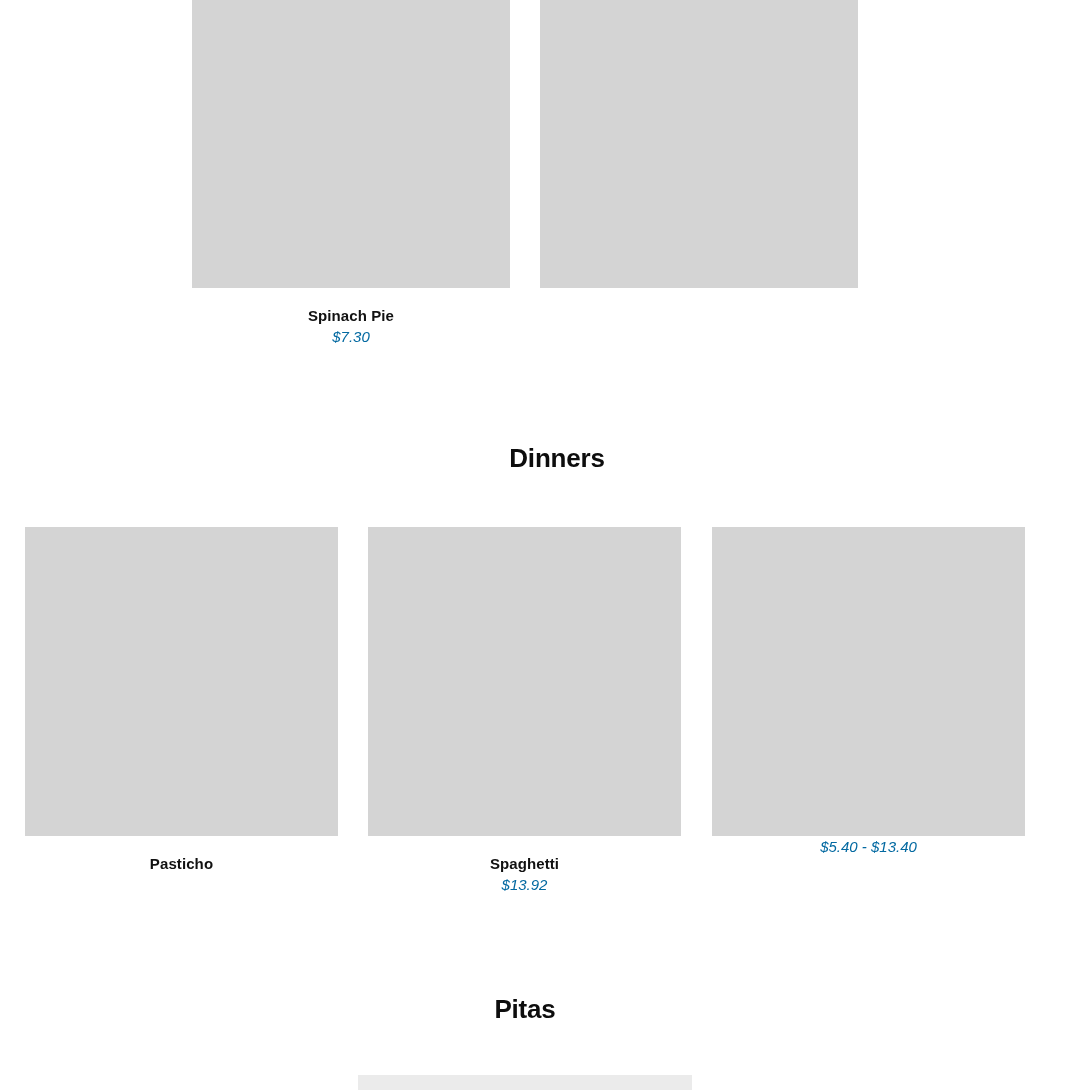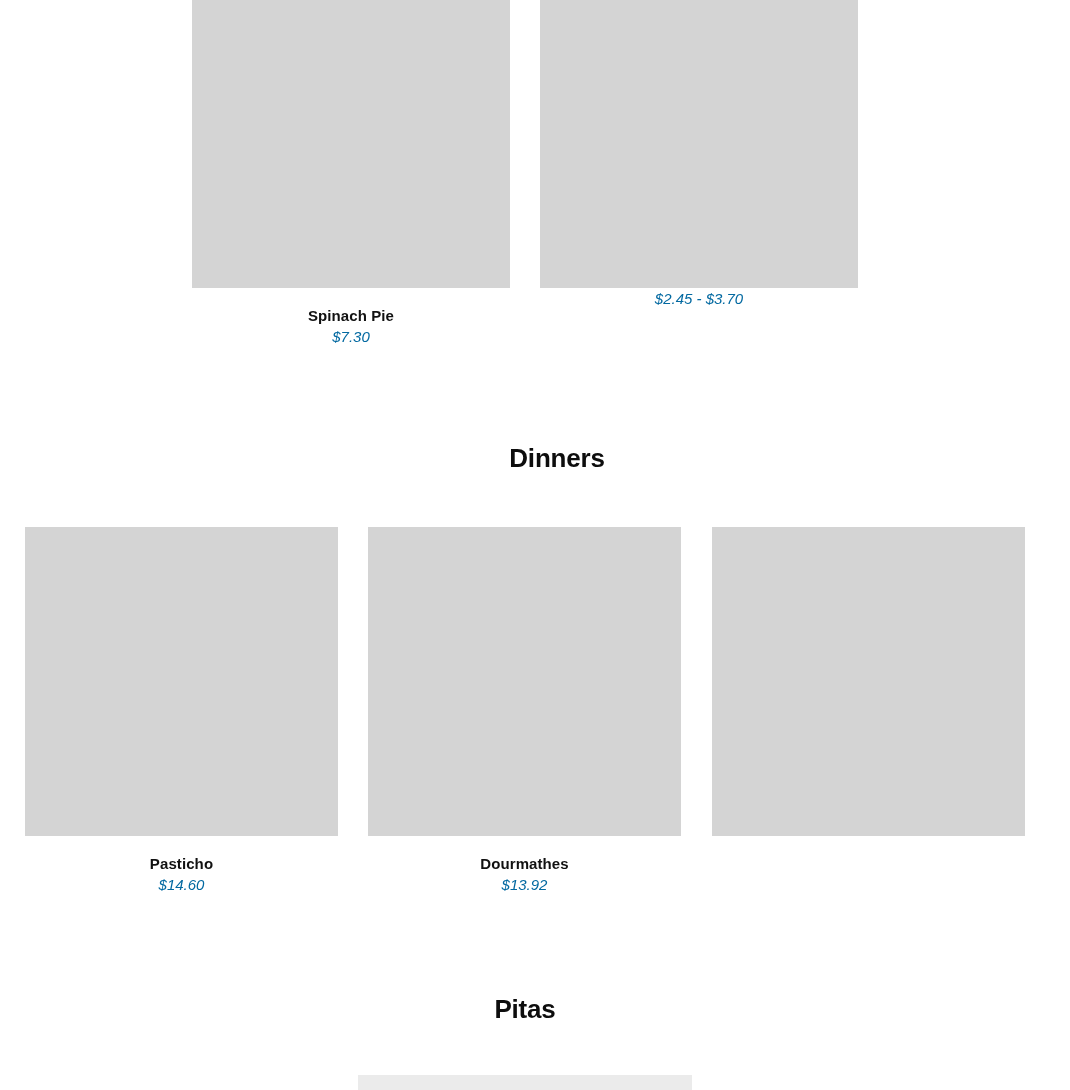--- a/index.html
+++ b/index.html
@@ -101,39 +101,38 @@
 <div class="page">
 
   <div class="item" id="item-spinach-pie">
     <span class="item-img"></span>
     <span class="item-name">Spinach Pie</span>
     <span class="item-price">$7.30</span>
   </div>
 
   <div class="item" id="item-cheese-pie">
     <span class="item-img"></span>
-    <span class="item-price">$2.45 - $3.70</span>
   </div>
 
   <div class="section-heading" id="heading-dinners">Dinners</div>
 
   <div class="item" id="item-pasticho">
     <span class="item-img"></span>
     <span class="item-name">Pasticho</span>
-    <span class="item-price">$14.60</span>
   </div>
 
   <div class="item" id="item-dourmathes">
     <span class="item-img"></span>
-    <span class="item-name">Dourmathes</span>
+    <span class="item-name">Spaghetti</span>
     <span class="item-price">$13.92</span>
   </div>
 
   <div class="item" id="item-spaghetti">
     <span class="item-img"></span>
+    <span class="item-price">$5.40 - $13.40</span>
   </div>
 
   <div class="section-heading" id="heading-pitas">Pitas</div>
 
   <div class="item" id="item-pita-partial">
     <span class="item-img pale"></span>
   </div>
 
 </div>
 

